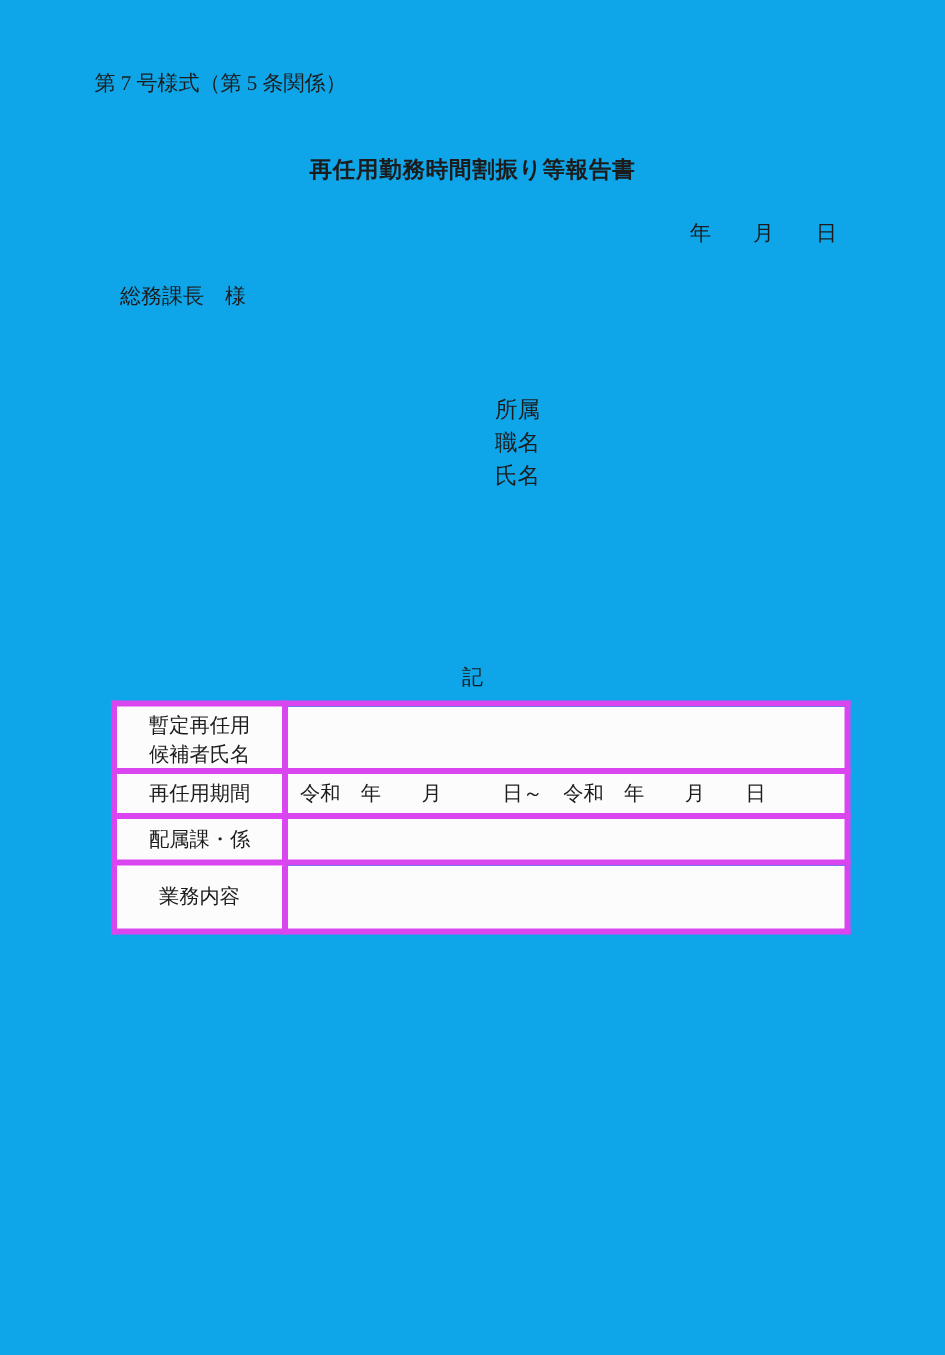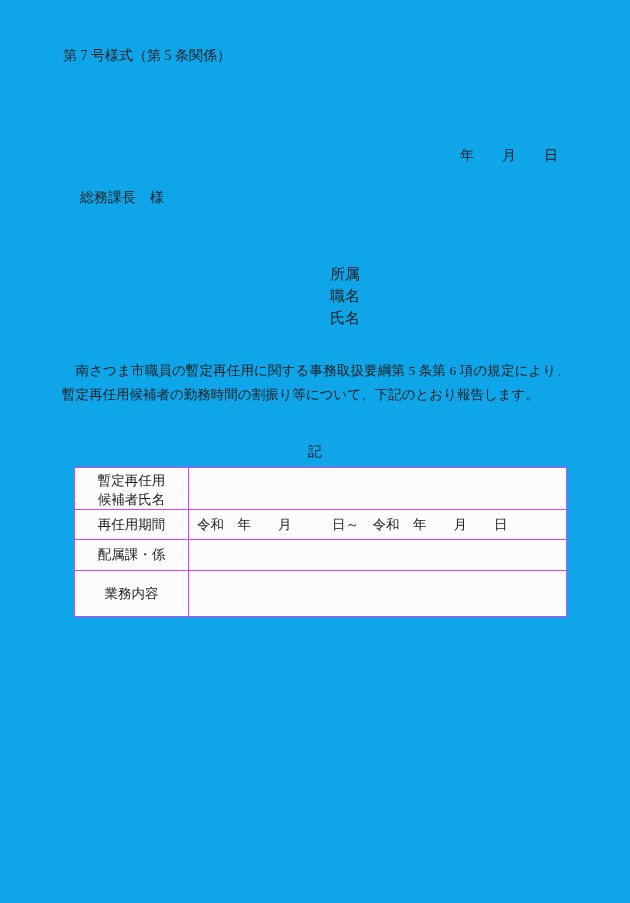--- a/index.html
+++ b/index.html
@@ -77,21 +77,21 @@
     position: absolute;
     left: 74px;
     top: 467px;
     width: 493px;
     border-collapse: collapse;
     table-layout: fixed;
     font-size: 13.5px;
   }
   .form-table th,
   .form-table td {
-    border: 1px solid #d946ef;
+    border: 4px solid #d946ef;
     font-weight: normal;
     background: #fcfcfc;
   }
   .form-table th.lbl {
     width: 114px;
     text-align: center;
     vertical-align: middle;
     padding: 0;
   }
   .form-table td.val {
@@ -110,32 +110,32 @@
   tr.r1 .lbl-line { line-height: 19px; }
   tr.r5 .lbl-line { line-height: 26px; }
 </style>
 </head>
 <body>
 
 <div class="page">
 
   <div class="form-number">第 7 号様式（第 5 条関係）</div>
 
+  <div class="doc-title">再任用勤務時間割振り等報告書</div>
 
   <div class="date-line">年　　月　　日</div>
 
   <div class="addressee">総務課長　様</div>
 
   <div class="sender-block">
     <div>所属</div>
     <div>職名</div>
     <div>氏名</div>
   </div>
 
-  <div class="body-par">南さつま市職員の暫定再任用に関する事務取扱要綱第 5 条第 6 項の規定により、暫定再任用候補者の勤務時間の割振り等について、下記のとおり報告します。</div>
 
   <div class="record-heading">記</div>
 
   <table class="form-table">
     <colgroup>
         <col style="width:114px">
         <col>
       </colgroup>
     <tbody>
       <tr class="r1">

